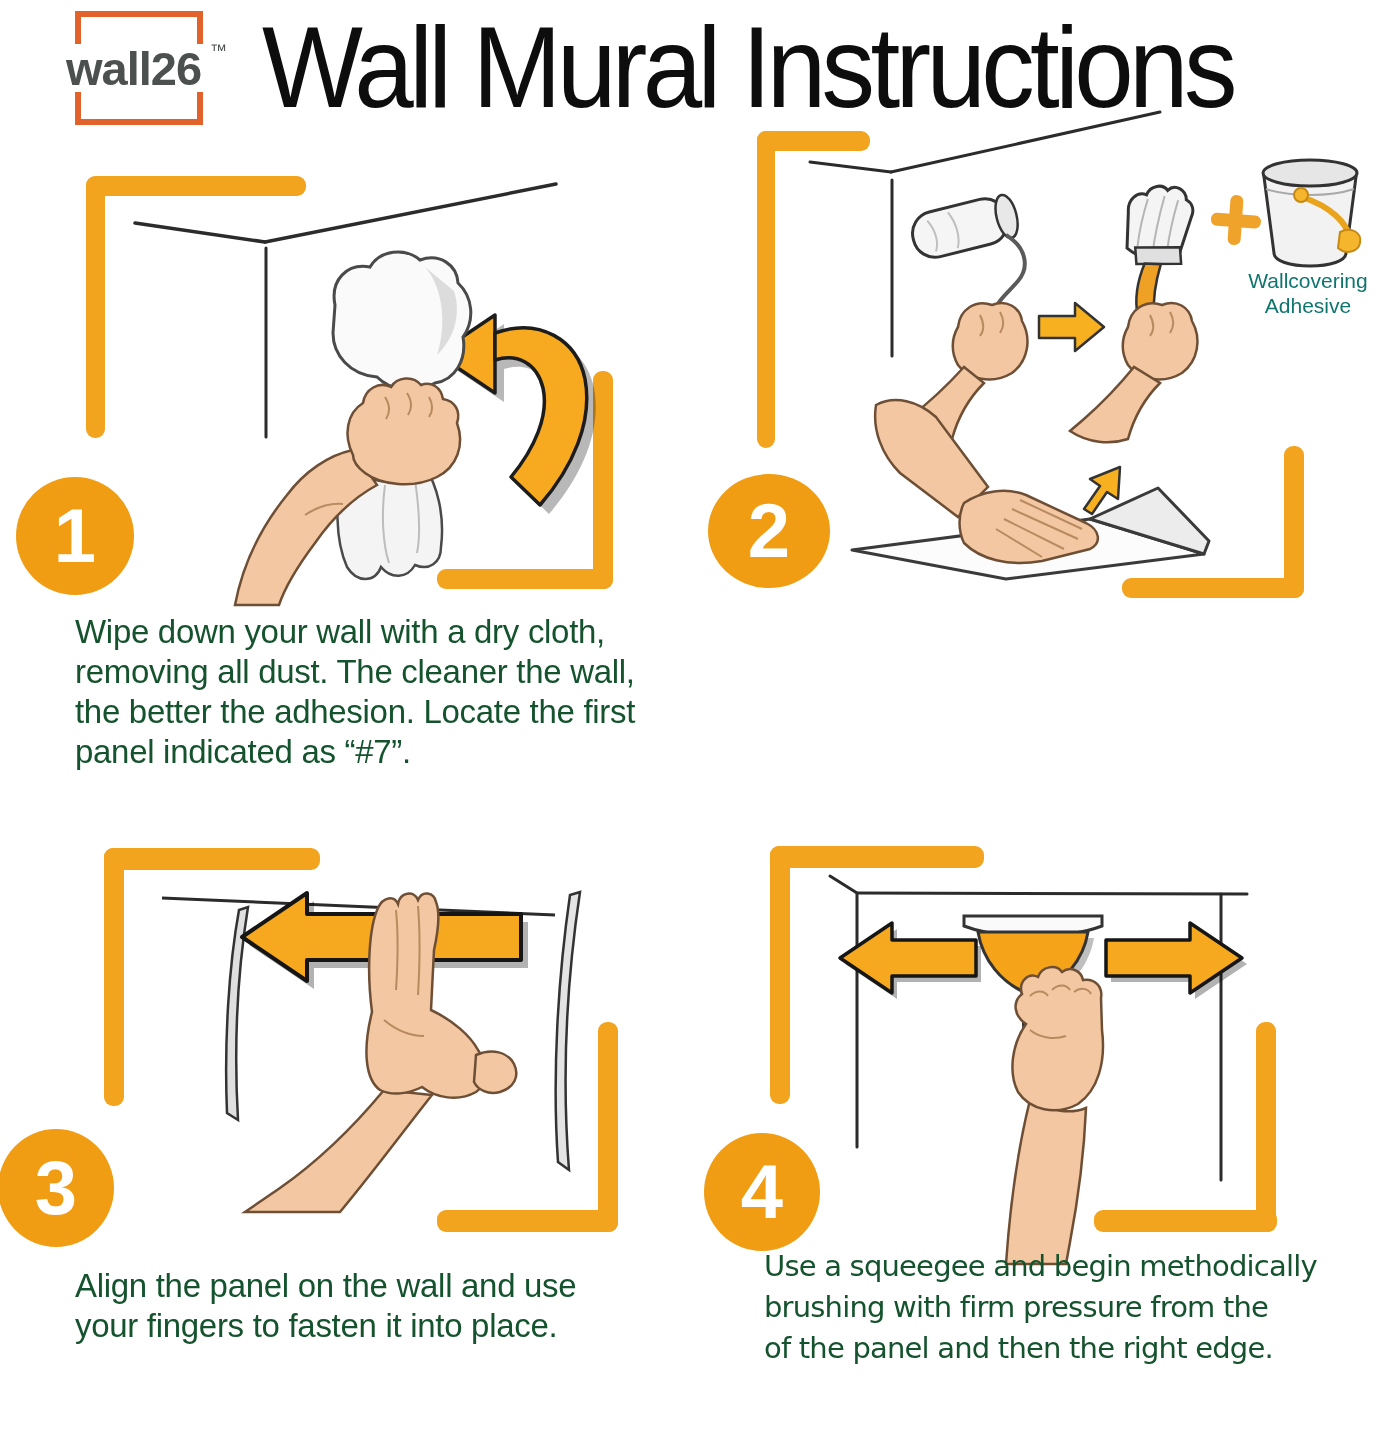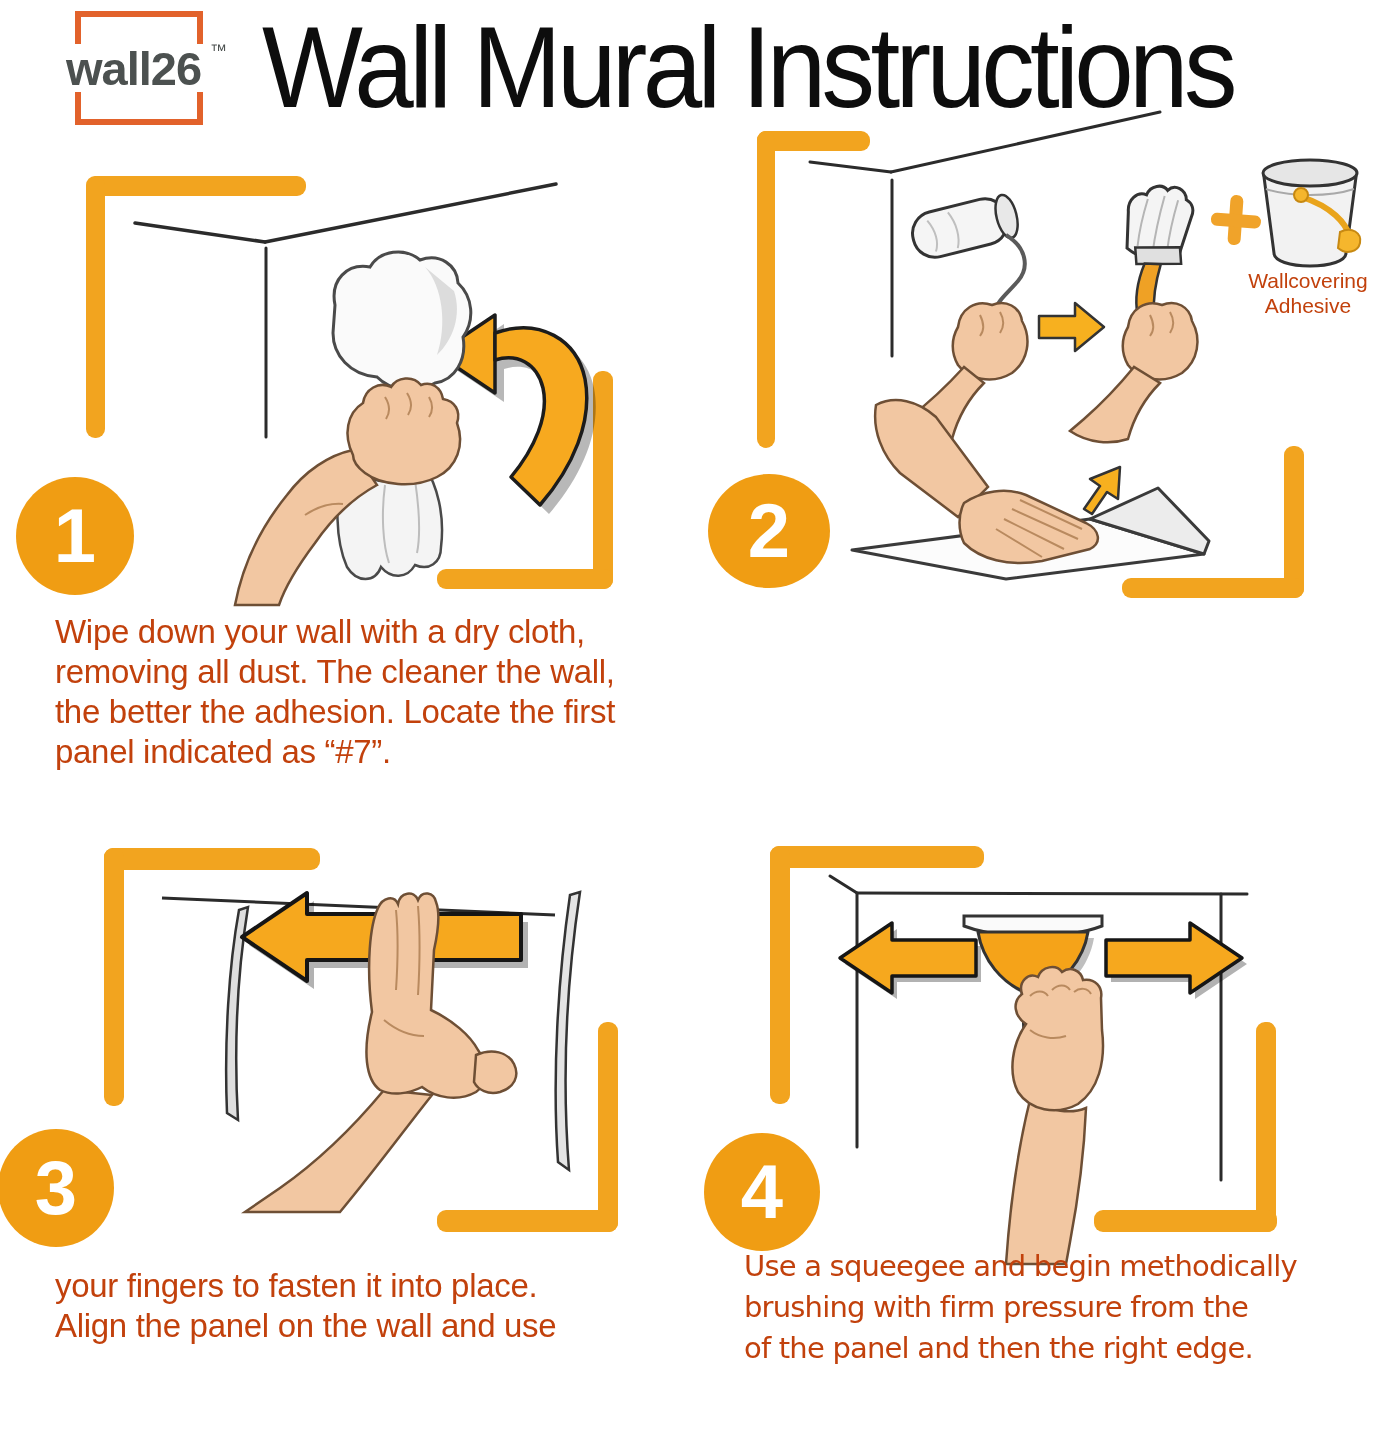--- a/index.html
+++ b/index.html
@@ -10,27 +10,27 @@
   .title{position:absolute;left:262px;top:10px;font-size:115px;font-weight:400;
          letter-spacing:-5px;color:#0d0d0d;white-space:nowrap;
          transform:scaleX(0.93);transform-origin:left top;line-height:1.0;}
   
   .bk{position:absolute;background:#F2A41F;border-radius:9px;}
   
   .badge{position:absolute;background:#F09D13;border-radius:50%;
          display:flex;align-items:center;justify-content:center;
          color:#ffffff;font-size:76px;font-weight:700;line-height:1;}
   
-  .steptext{position:absolute;color:#c2410c;}
+  .steptext{position:absolute;color:#14532d;margin-left:20px;}
   .steptext div{white-space:nowrap;}
   .f13{font-size:33px;line-height:40px;letter-spacing:-0.3px;}
   .f24{font-family:"DejaVu Sans",sans-serif;font-size:29px;line-height:41px;letter-spacing:-0.8px;}
   
   .bucket-label{position:absolute;left:1238px;top:268px;width:140px;text-align:center;
-                font-size:21px;line-height:25px;color:#c2410c;}
+                font-size:21px;line-height:25px;color:#0f766e;}
   svg{position:absolute;overflow:visible;}
 </style>
 </head>
 <body>
 
 <div class="sheet">
 
   <svg class="abs" style="left:62px;top:6px" width="190" height="125" viewBox="0 0 190 125">
     <g fill="none" stroke="#E2622B" stroke-width="6">
       <path d="M 16,38 L 16,8 L 138,8 L 138,38"></path>
@@ -212,22 +212,22 @@
 
   <div class="steptext f13" style="left:55px;top:612px">
     <div>Wipe down your wall with a dry cloth,</div>
     <div>removing all dust. The cleaner the wall,</div>
     <div>the better the adhesion. Locate the first</div>
     <div>panel indicated as “#7”.</div>
   </div>
 
 
   <div class="steptext f13" style="left:55px;top:1266px">
+    <div>Align the panel on the wall and use</div>
     <div>your fingers to fasten it into place.</div>
-    <div>Align the panel on the wall and use</div>
   </div>
 
   <div class="steptext f24" style="left:744px;top:1246px">
     <div>Use a squeegee and begin methodically</div>
     <div>brushing with firm pressure from the</div>
     <div>of the panel and then the right edge.</div>
   </div>
 
   <div class="bucket-label">
     <div>Wallcovering</div>

